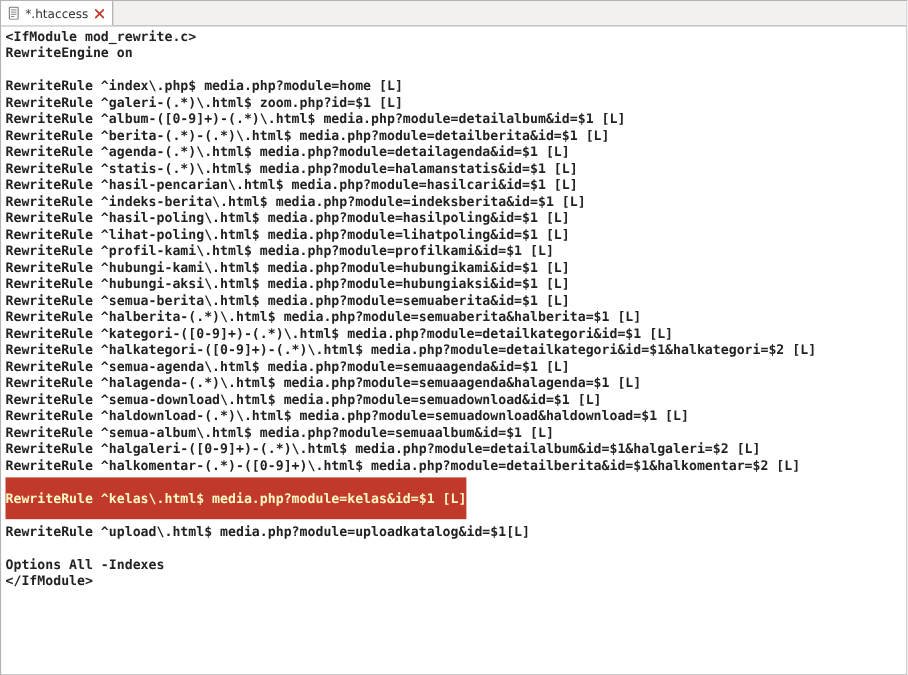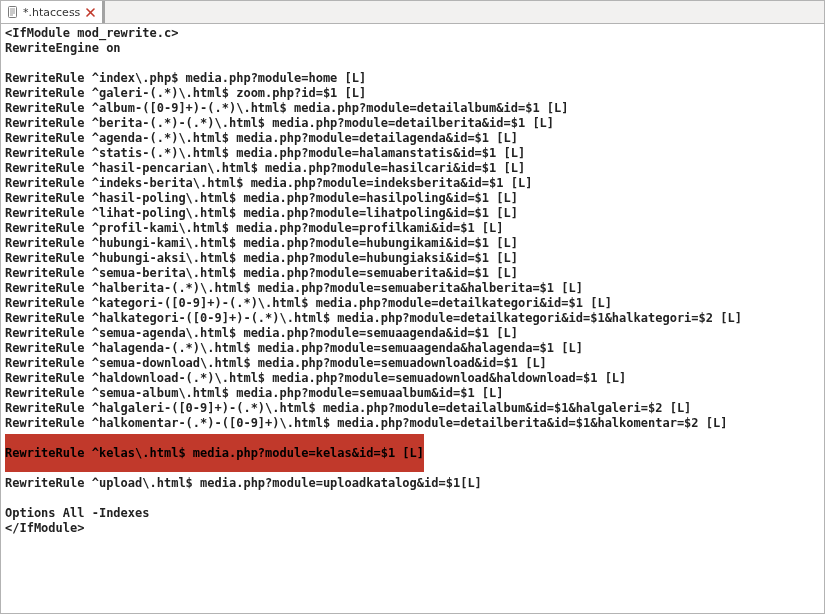--- a/index.html
+++ b/index.html
@@ -26,21 +26,21 @@
     height: 22px;
     background: #f2f1f0;
     border-bottom: 1px solid #b3b3b3;
     display: flex;
     align-items: stretch;
   }
   .tab {
     display: flex;
     align-items: center;
     padding: 0 6px 0 6px;
-    border-right: 3px solid #a3a3a3;
+    border-right: 1px solid #a3a3a3;
     background: #fff;
     gap: 4px;
     font-family: "DejaVu Sans", "Liberation Sans", Arial, sans-serif;
     font-size: 11px;
     color: #333;
   }
   .tab-icon {
     width: 12px;
     height: 12px;
     display: inline-flex;
@@ -63,21 +63,21 @@
     padding: 2px 4px;
     white-space: pre;
     overflow: hidden;
     line-height: 15px;
     letter-spacing: 0;
     font-weight: bold;
   }
   .line { min-height: 15px; }
   .hl {
     background: #c1392b;
-    color: #000000;
+    color: #fef9c3;
     padding: 12px 0px;
   }
 </style>
 </head>
 <body>
 
 <div class="editor">
   <div class="tabbar">
     <div class="tab">
       <span class="tab-icon">

